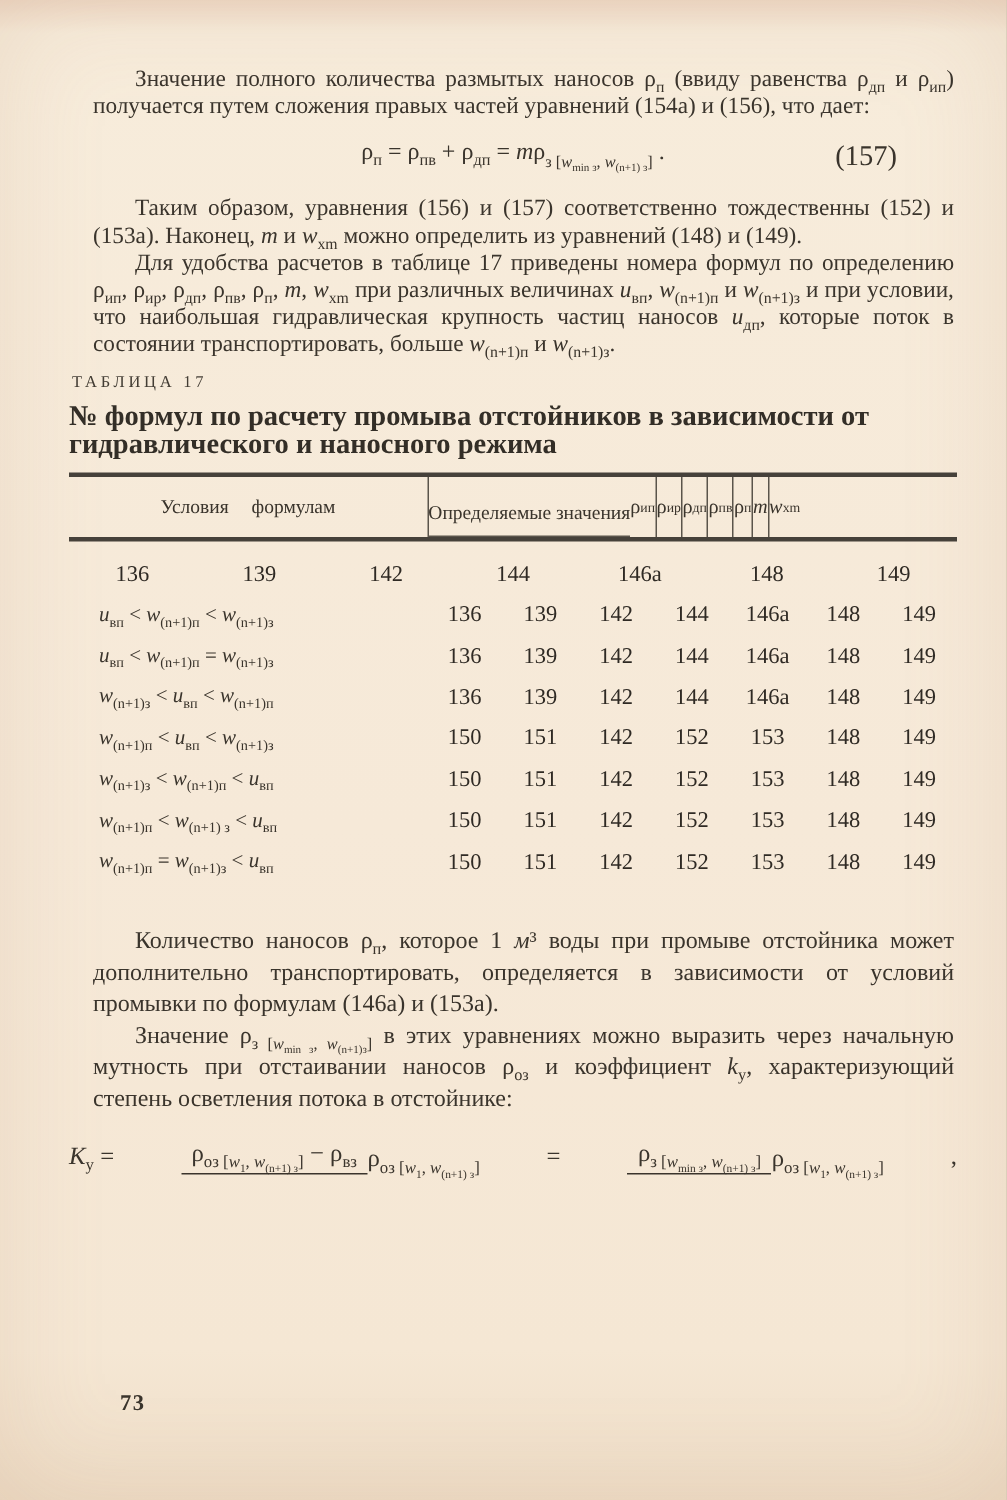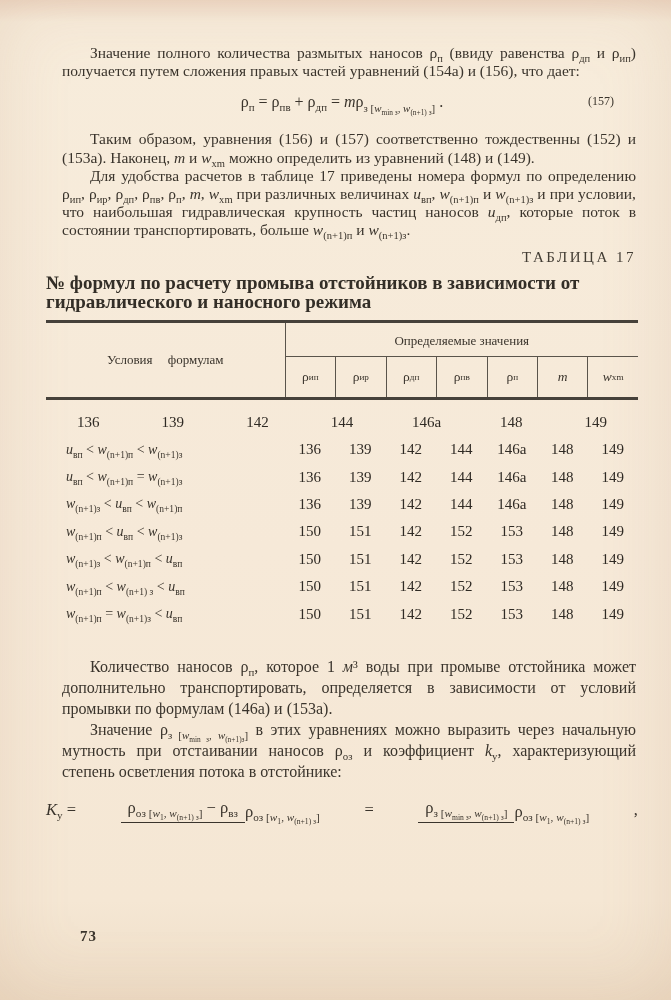--- a/index.html
+++ b/index.html
@@ -11,29 +11,29 @@
     font-family:"Liberation Serif","DejaVu Serif",serif;
   }
   .content { padding:44px 33px 0 46px; }
   .para { font-size:15.5px; line-height:18.2px; text-align:justify; text-indent:28px; margin:0 2px 0 16px; }
   .lower { margin-top:28px; }
   .lower .para { font-size:16px; line-height:21px; }
   sub { font-size:68%; line-height:0; letter-spacing:0; }
   i { font-style:italic; }
 
   .eq157 { position:relative; margin:13px 16px 11px; text-align:center; font-size:16px; height:26px; }
-  .eq-num { position:absolute; right:8px; top:1px; font-size:12px; }
-
-  .tag { text-align:right; font-size:15px; letter-spacing:2.5px; margin:9px 2px 7px; color:#433d34; }
+  .eq-num { position:absolute; right:24px; top:1px; font-size:19px; }
+
+  .tag { font-size:11px; letter-spacing:2.5px; margin:9px 2px 7px; color:#433d34; }
   .tcap { font-weight:700; font-size:19px; line-height:19px; margin:0 0 9px; color:#332e27; }
 
   .tbl { border-top:3px solid #46413a; font-size:13px; }
   .thead { display:flex; border-bottom:3px solid #46413a; }
   .th-left { width:40.3%; border-right:1.5px solid #5a544b; display:flex; align-items:center; justify-content:center; word-spacing:12px; }
-  .th-right { flex:1; display:flex; flex-direction:column; }
+  .th-right { flex:1; display:flex; flex-direction:row;align-items:flex-end; }
   .group { text-align:center; padding:10px 0 7px; border-bottom:1px solid #5a544b; }
   .subcols { display:flex; height:40px; }
   .subcol { flex:1; display:flex; align-items:center; justify-content:center; border-left:1px solid #5a544b; font-size:13.5px; }
   .subcol:first-child { border-left:none; }
   .tbody { padding-top:9px; }
   .trow { display:flex; align-items:center; height:27.4px; }
   .tcond { width:40.3%; padding-left:20px; box-sizing:border-box; font-size:14px; }
   .tvals { flex:1; display:flex; }
   .tval { flex:1; text-align:center; font-size:15px; color:#2f2a24; }
 

